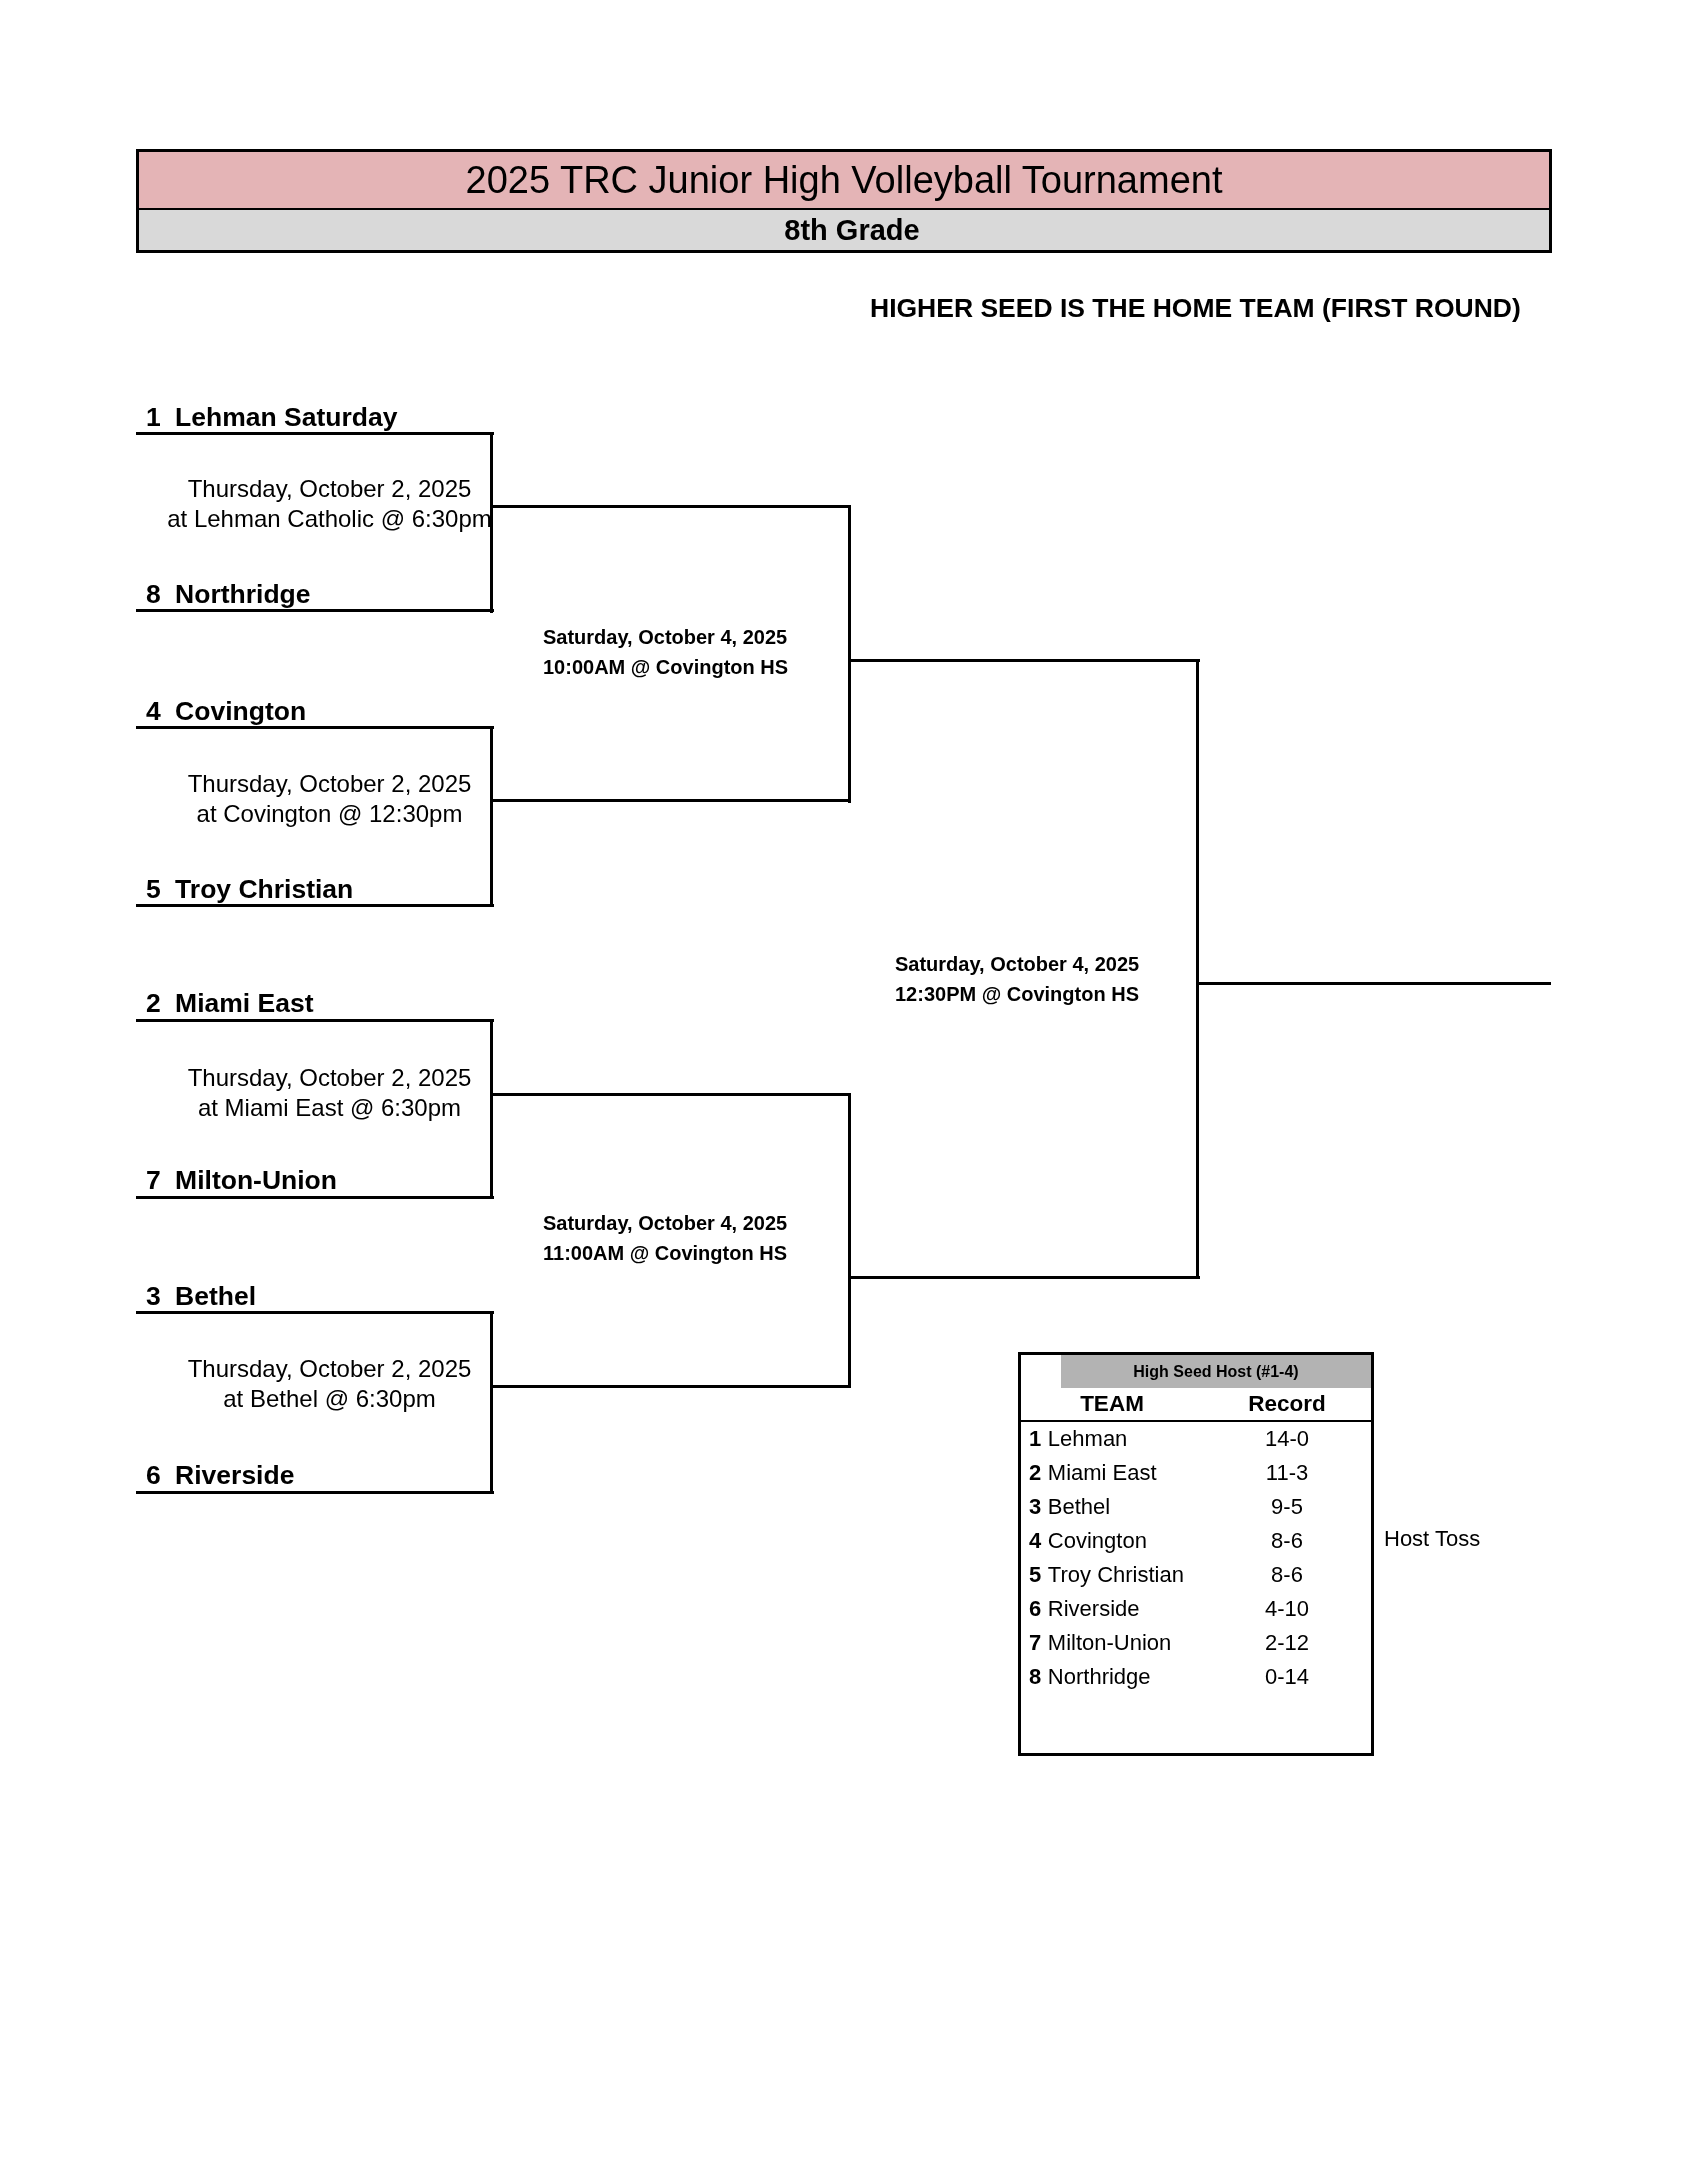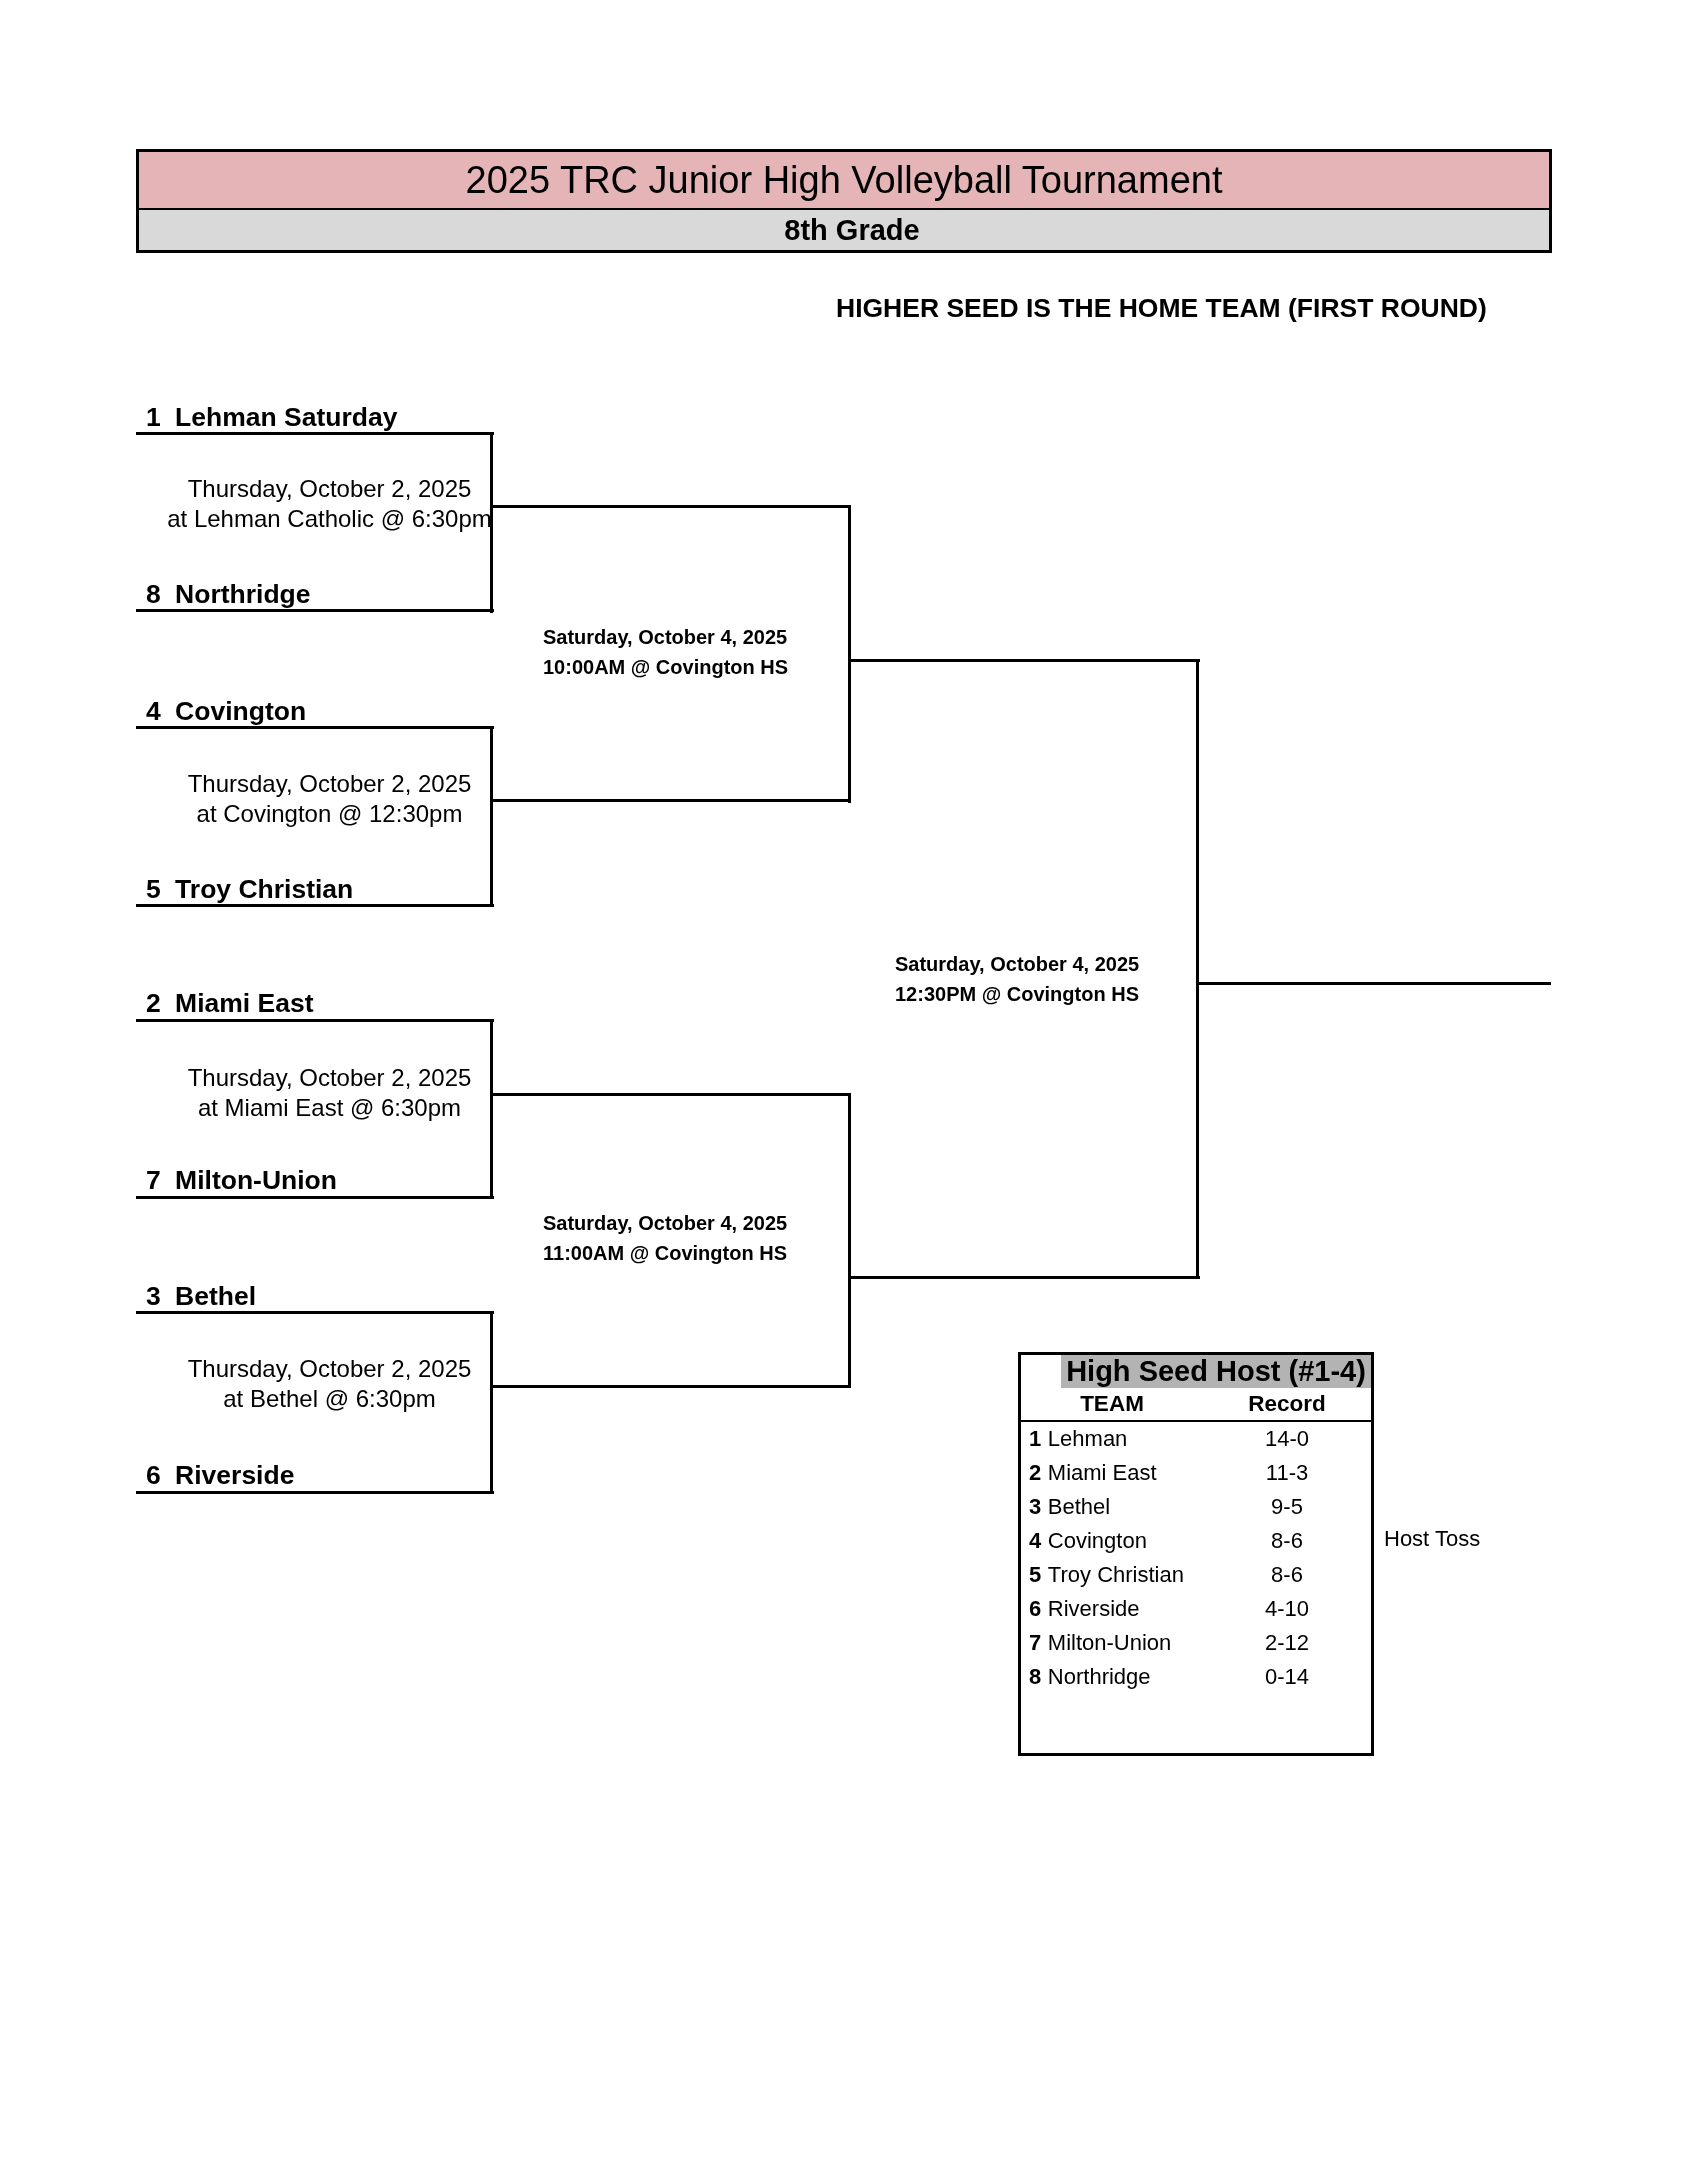--- a/index.html
+++ b/index.html
@@ -30,21 +30,21 @@
     font-size: 38px; font-weight: normal;
   }
   .banner-sub {
     height: 40px;
     background: #d9d9d9;
     display: flex; align-items: center; justify-content: center;
     font-size: 29px; font-weight: bold; padding-left: 16px;
   }
 
   .note {
-    left: 836px; top: 293px; width: 516px;
+    left: 870px; top: 293px; width: 516px;
     text-align: left;
     font-size: 26.5px; font-weight: bold;
     white-space: nowrap;
   }
 
   
   .hline, .vline { position: absolute; background: #000; }
   .hline { height: 3.3px; }
   .vline { width: 3.3px; }
 
@@ -76,21 +76,21 @@
   .standings {
     left: 1018px; top: 1352px; width: 356px; height: 404px;
     border: 3.3px solid #000;
     box-sizing: border-box;
     background: #fff;
   }
   .standings-title {
     height: 33px;
     background: #b3b3b3;
     display: flex; align-items: center; justify-content: center;
-    font-size: 29px; font-weight: bold; margin-left: 40px;
+    font-size: 16px; font-weight: bold; margin-left: 40px;
   }
   .standings-header {
     height: 34px;
     display: flex;
     border-bottom: 2.6px solid #000;
     box-sizing: border-box;
     font-size: 22.5px; font-weight: bold;
   }
   .standings-header .cell-team { width: 52%; display: flex; align-items: center; justify-content: center; }
   .standings-header .cell-record { width: 48%; display: flex; align-items: center; justify-content: center; }

